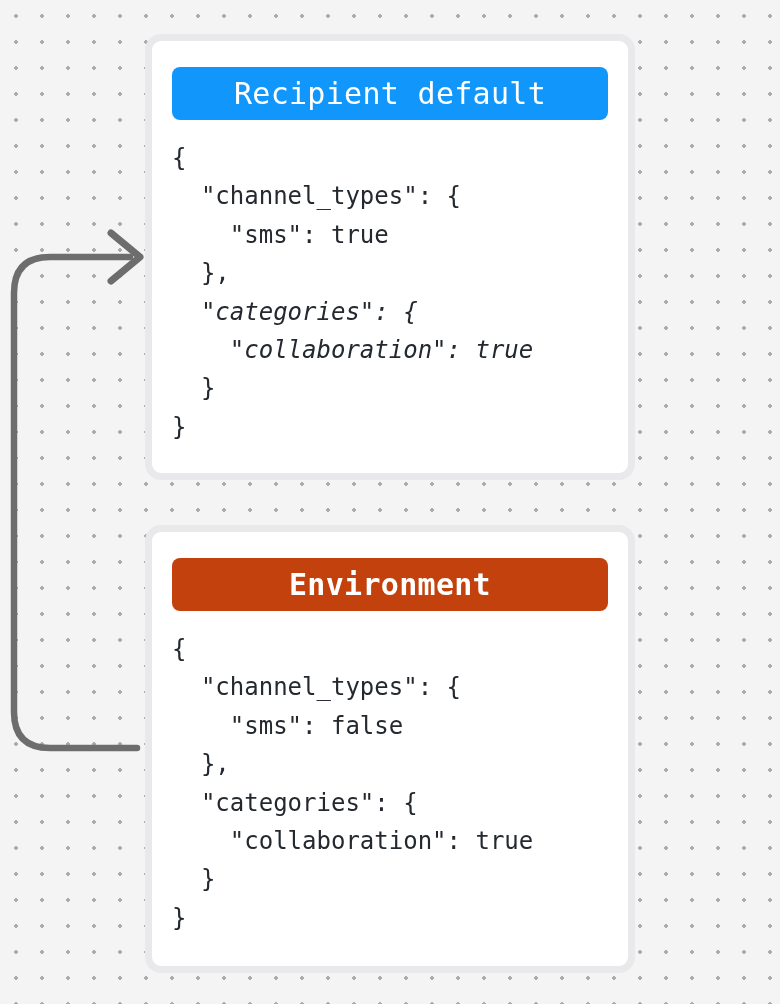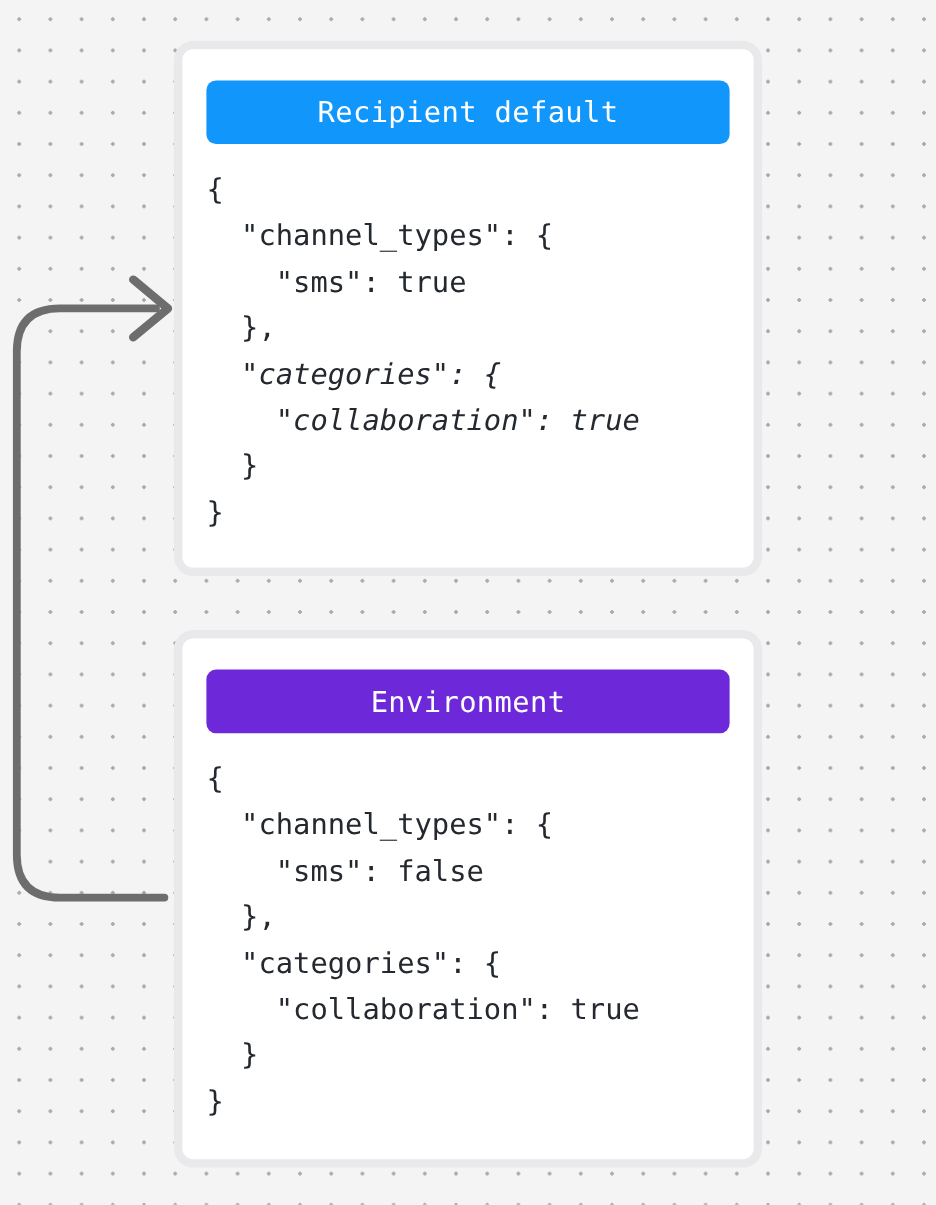--- a/index.html
+++ b/index.html
@@ -39,21 +39,21 @@
   .card-header {
     margin: 26px 20px 0 20px;
     height: 53px;
     border-radius: 8px;
     display: flex;
     align-items: center;
     justify-content: center;
   }
   .card-header span {
     color: #ffffff;
-    font-size: 24px;
+    font-size: 30px;
     letter-spacing: 0.3px;
     white-space: pre;
   }
   .code {
     margin: 19px 10px 0 20px;
     font-size: 24px;
     line-height: 38.4px;
     color: #24292f;
   }
   .code-line {
@@ -83,21 +83,21 @@
       <div class="code-line">    "sms": true</div>
       <div class="code-line">  },</div>
       <div class="code-line italic">  "categories": {</div>
       <div class="code-line italic">    "collaboration": true</div>
       <div class="code-line">  }</div>
       <div class="code-line">}</div>
     </div>
   </div>
 
   <div class="card card-bottom">
-    <div class="card-header" style="background: #6d28d9;">
+    <div class="card-header" style="background: #c2410c; font-weight: bold;">
       <span>Environment</span>
     </div>
     <div class="code">
       <div class="code-line">{</div>
       <div class="code-line">  "channel_types": {</div>
       <div class="code-line">    "sms": false</div>
       <div class="code-line">  },</div>
       <div class="code-line">  "categories": {</div>
       <div class="code-line">    "collaboration": true</div>
       <div class="code-line">  }</div>

